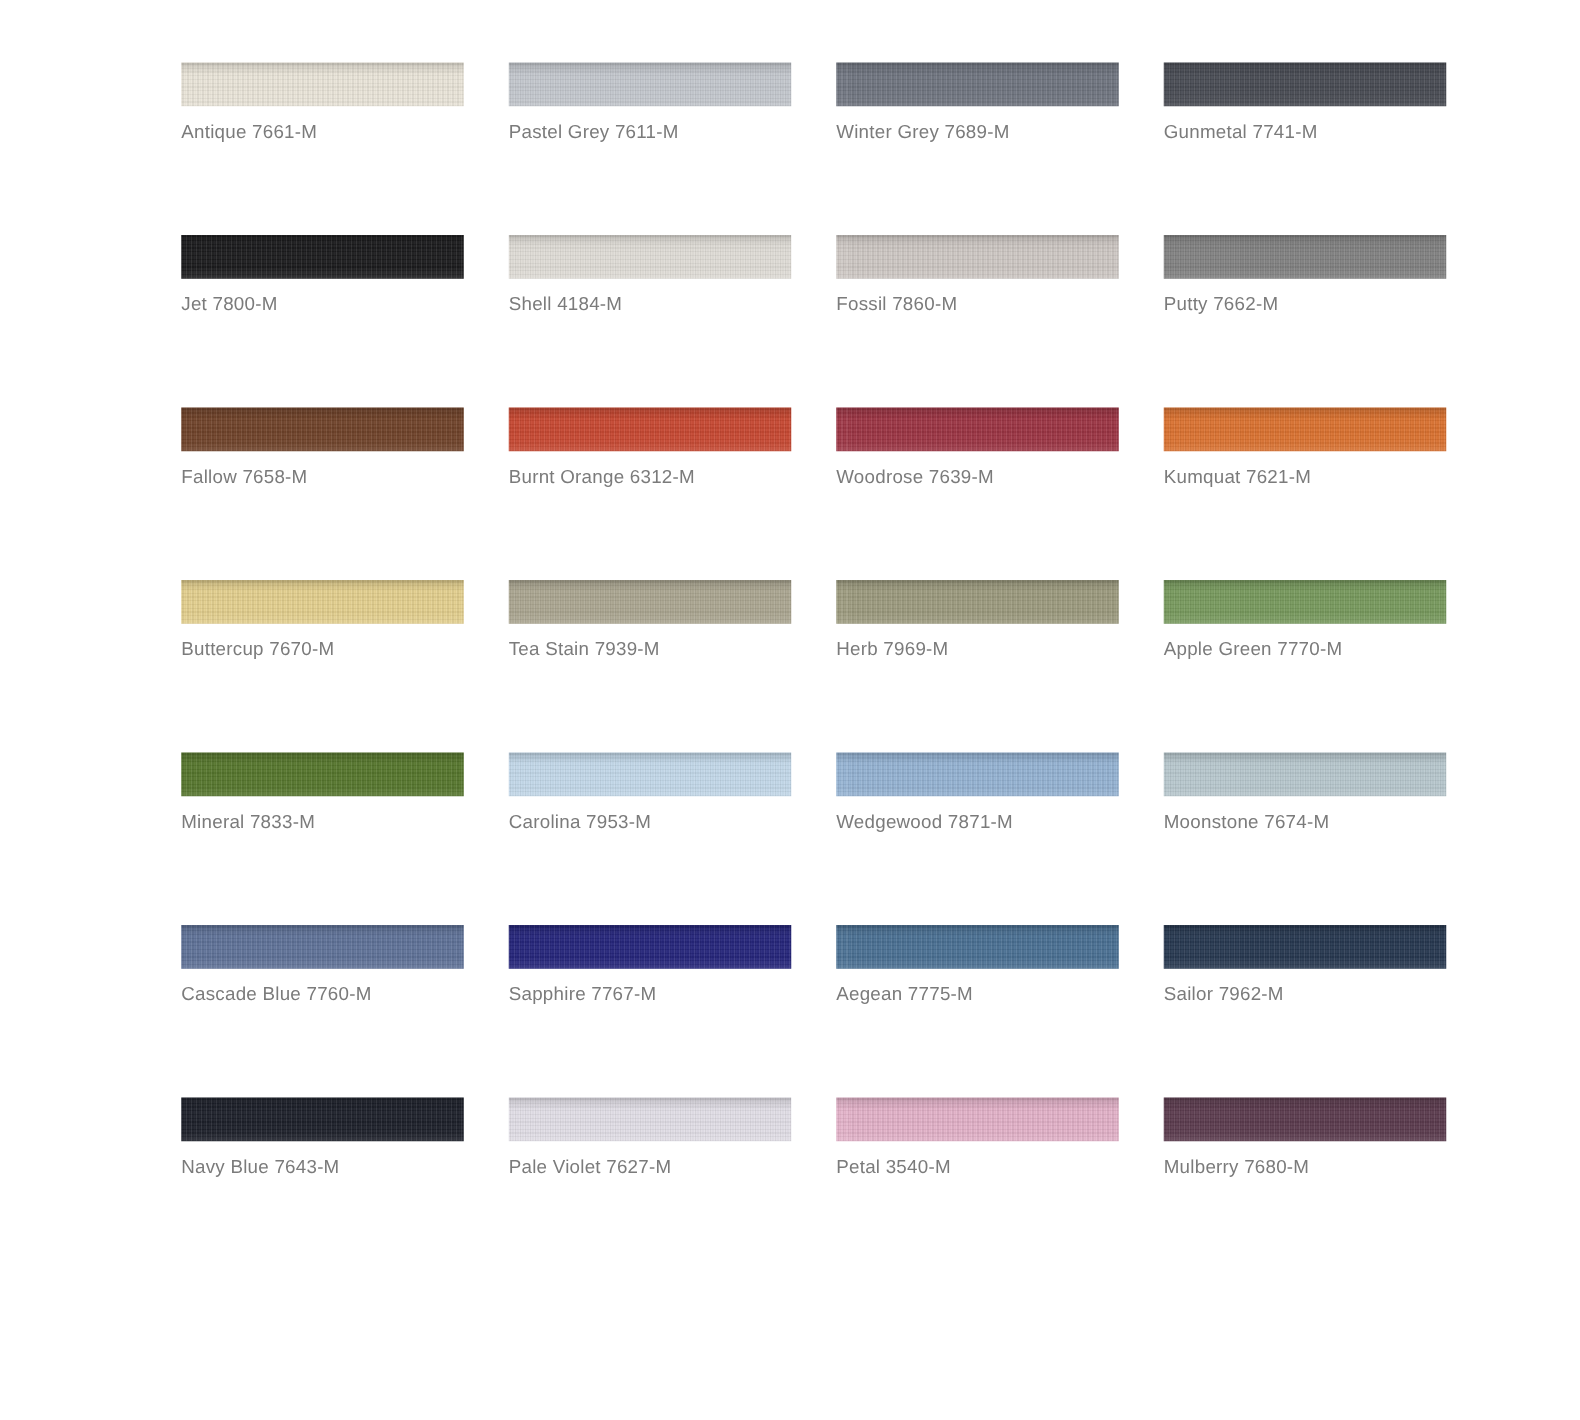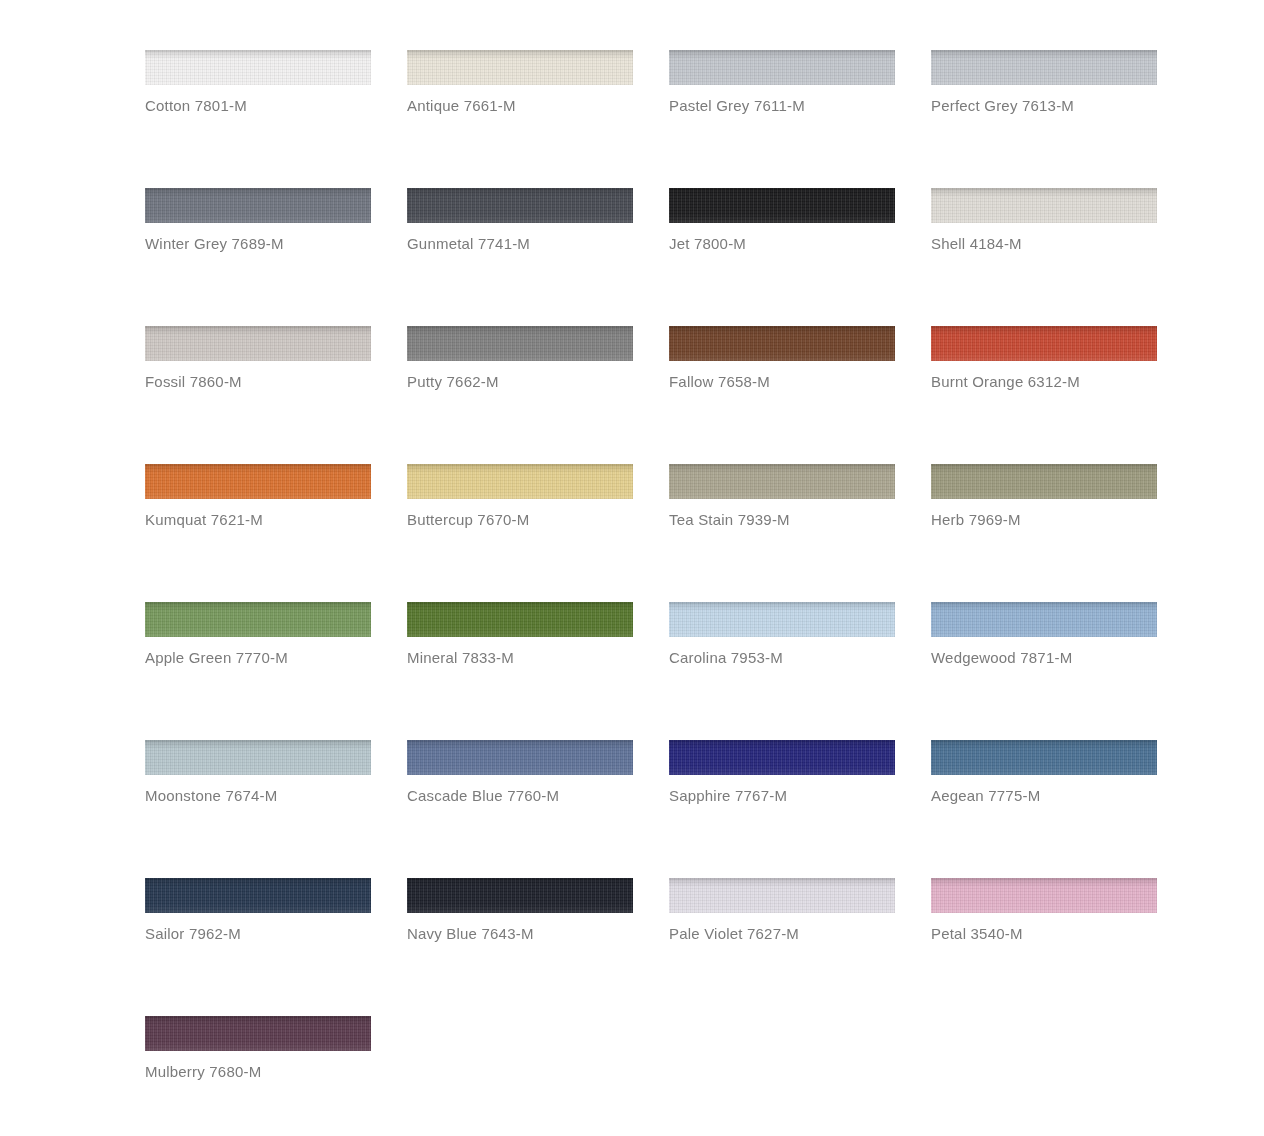--- a/index.html
+++ b/index.html
@@ -97,52 +97,36 @@
     letter-spacing: 0.2px;
     color: #7b7b7b;
     white-space: nowrap;
   }
 </style>
 </head>
 <body style="background: rgb(255, 255, 255);">
 
 <main id="swatch-grid">
     <div class="swatch-cell">
-      <div class="swatch-chip" style="background-color: rgb(242, 241, 241);">
-        <span class="tex-vert"></span>
-        <span class="tex-horz"></span>
-        <span class="tex-shade"></span>
-      </div>
-      <div class="swatch-label">Cotton 7801-M</div>
-    </div>
-    <div class="swatch-cell">
       <div class="swatch-chip" style="background-color: rgb(233, 228, 216);">
         <span class="tex-vert"></span>
         <span class="tex-horz"></span>
         <span class="tex-shade"></span>
       </div>
       <div class="swatch-label">Antique 7661-M</div>
     </div>
     <div class="swatch-cell">
       <div class="swatch-chip" style="background-color: rgb(194, 198, 204);">
         <span class="tex-vert"></span>
         <span class="tex-horz"></span>
         <span class="tex-shade"></span>
       </div>
       <div class="swatch-label">Pastel Grey 7611-M</div>
     </div>
     <div class="swatch-cell">
-      <div class="swatch-chip" style="background-color: rgb(195, 199, 205);">
-        <span class="tex-vert"></span>
-        <span class="tex-horz"></span>
-        <span class="tex-shade"></span>
-      </div>
-      <div class="swatch-label">Perfect Grey 7613-M</div>
-    </div>
-    <div class="swatch-cell">
       <div class="swatch-chip" style="background-color: rgb(111, 116, 127);">
         <span class="tex-vert"></span>
         <span class="tex-horz"></span>
         <span class="tex-shade"></span>
       </div>
       <div class="swatch-label">Winter Grey 7689-M</div>
     </div>
     <div class="swatch-cell">
       <div class="swatch-chip" style="background-color: rgb(71, 74, 82);">
         <span class="tex-vert"></span>
@@ -191,20 +175,28 @@
       </div>
       <div class="swatch-label">Fallow 7658-M</div>
     </div>
     <div class="swatch-cell">
       <div class="swatch-chip" style="background-color: rgb(198, 72, 50);">
         <span class="tex-vert"></span>
         <span class="tex-horz"></span>
         <span class="tex-shade"></span>
       </div>
       <div class="swatch-label">Burnt Orange 6312-M</div>
+    </div>
+    <div class="swatch-cell">
+      <div class="swatch-chip" style="background-color: rgb(156, 53, 68);">
+        <span class="tex-vert"></span>
+        <span class="tex-horz"></span>
+        <span class="tex-shade"></span>
+      </div>
+      <div class="swatch-label">Woodrose 7639-M</div>
     </div>
     <div class="swatch-cell">
       <div class="swatch-chip" style="background-color: rgb(217, 113, 48);">
         <span class="tex-vert"></span>
         <span class="tex-horz"></span>
         <span class="tex-shade"></span>
       </div>
       <div class="swatch-label">Kumquat 7621-M</div>
     </div>
     <div class="swatch-cell">

